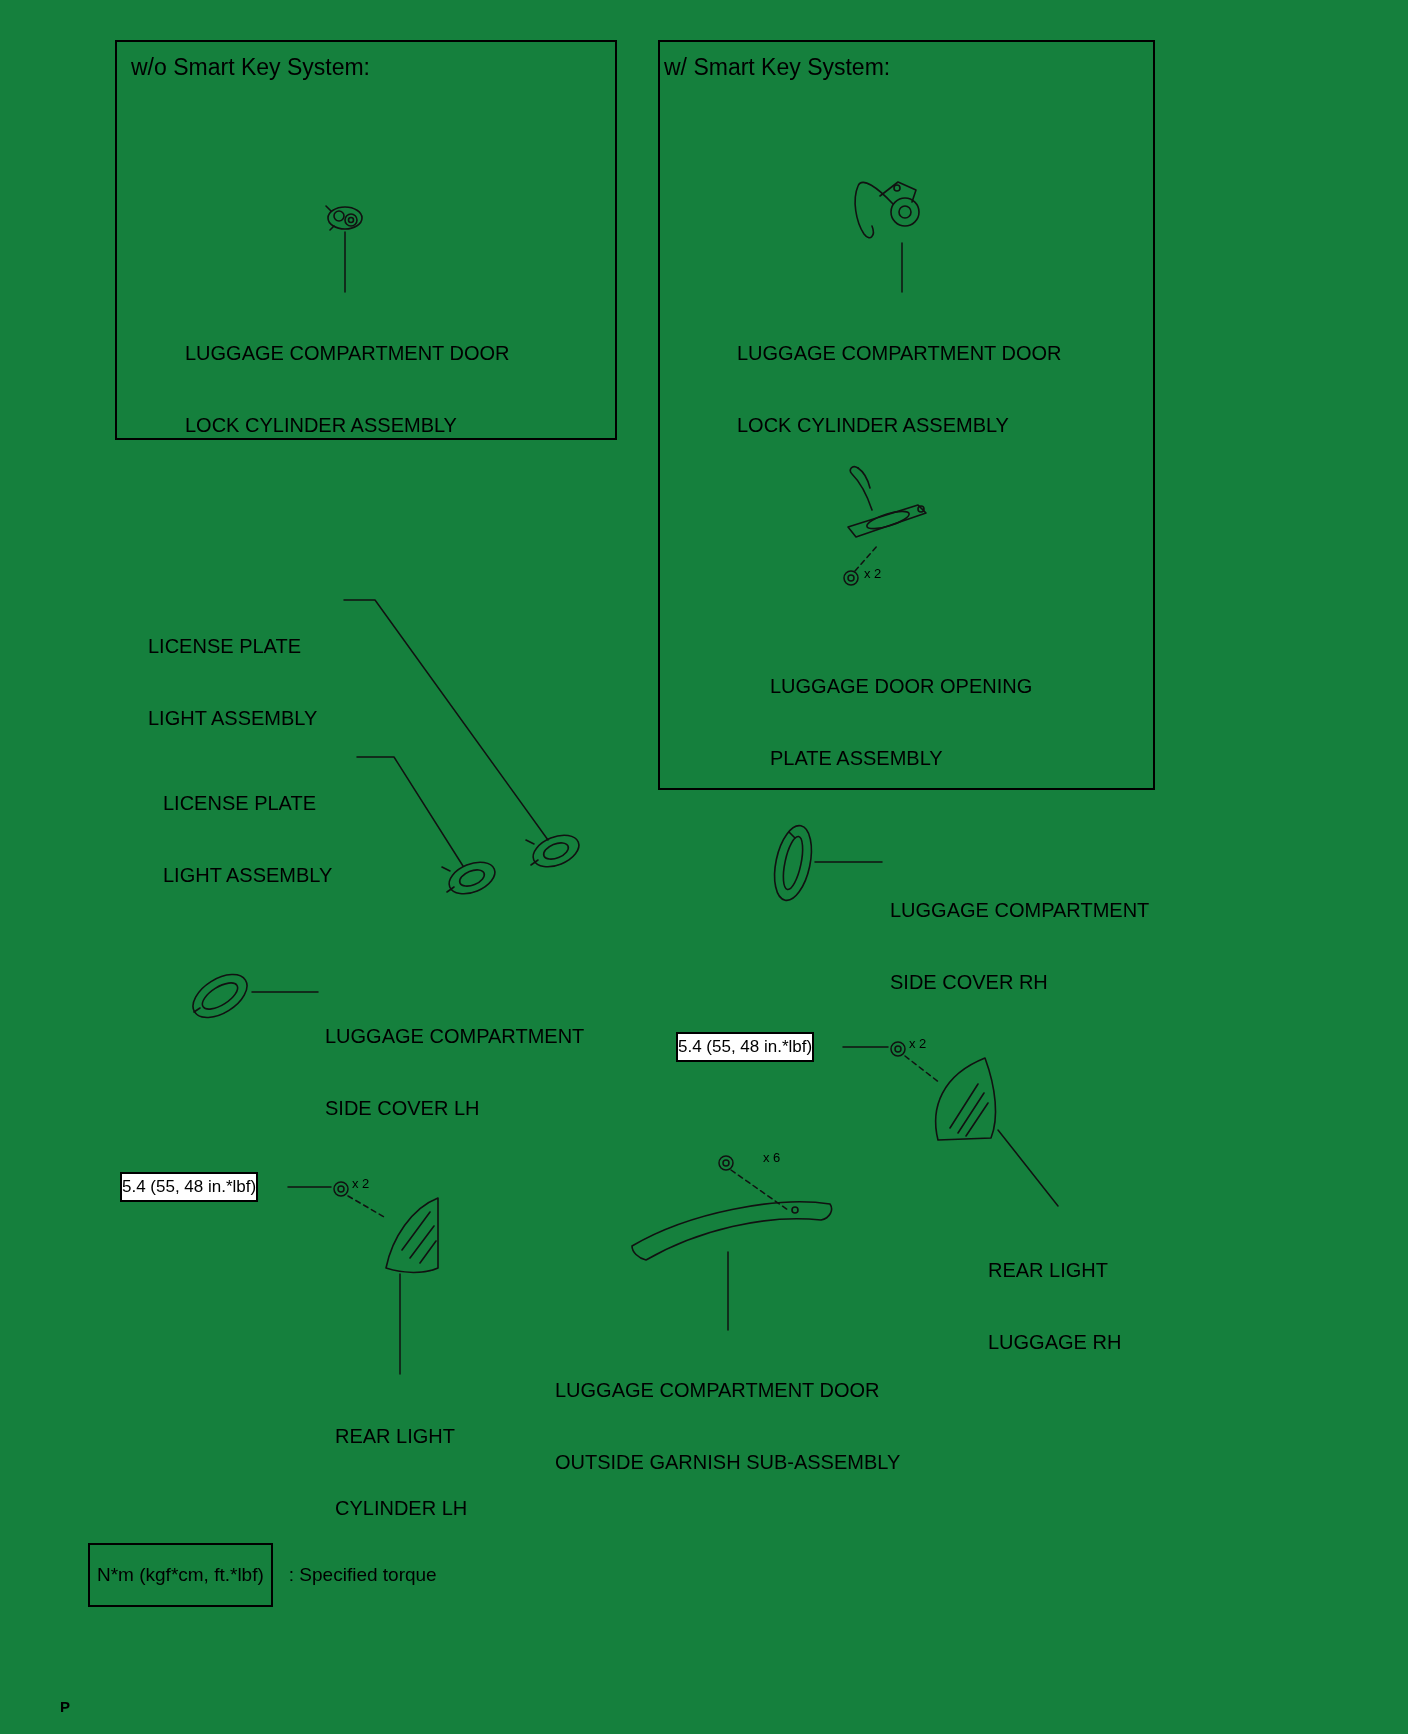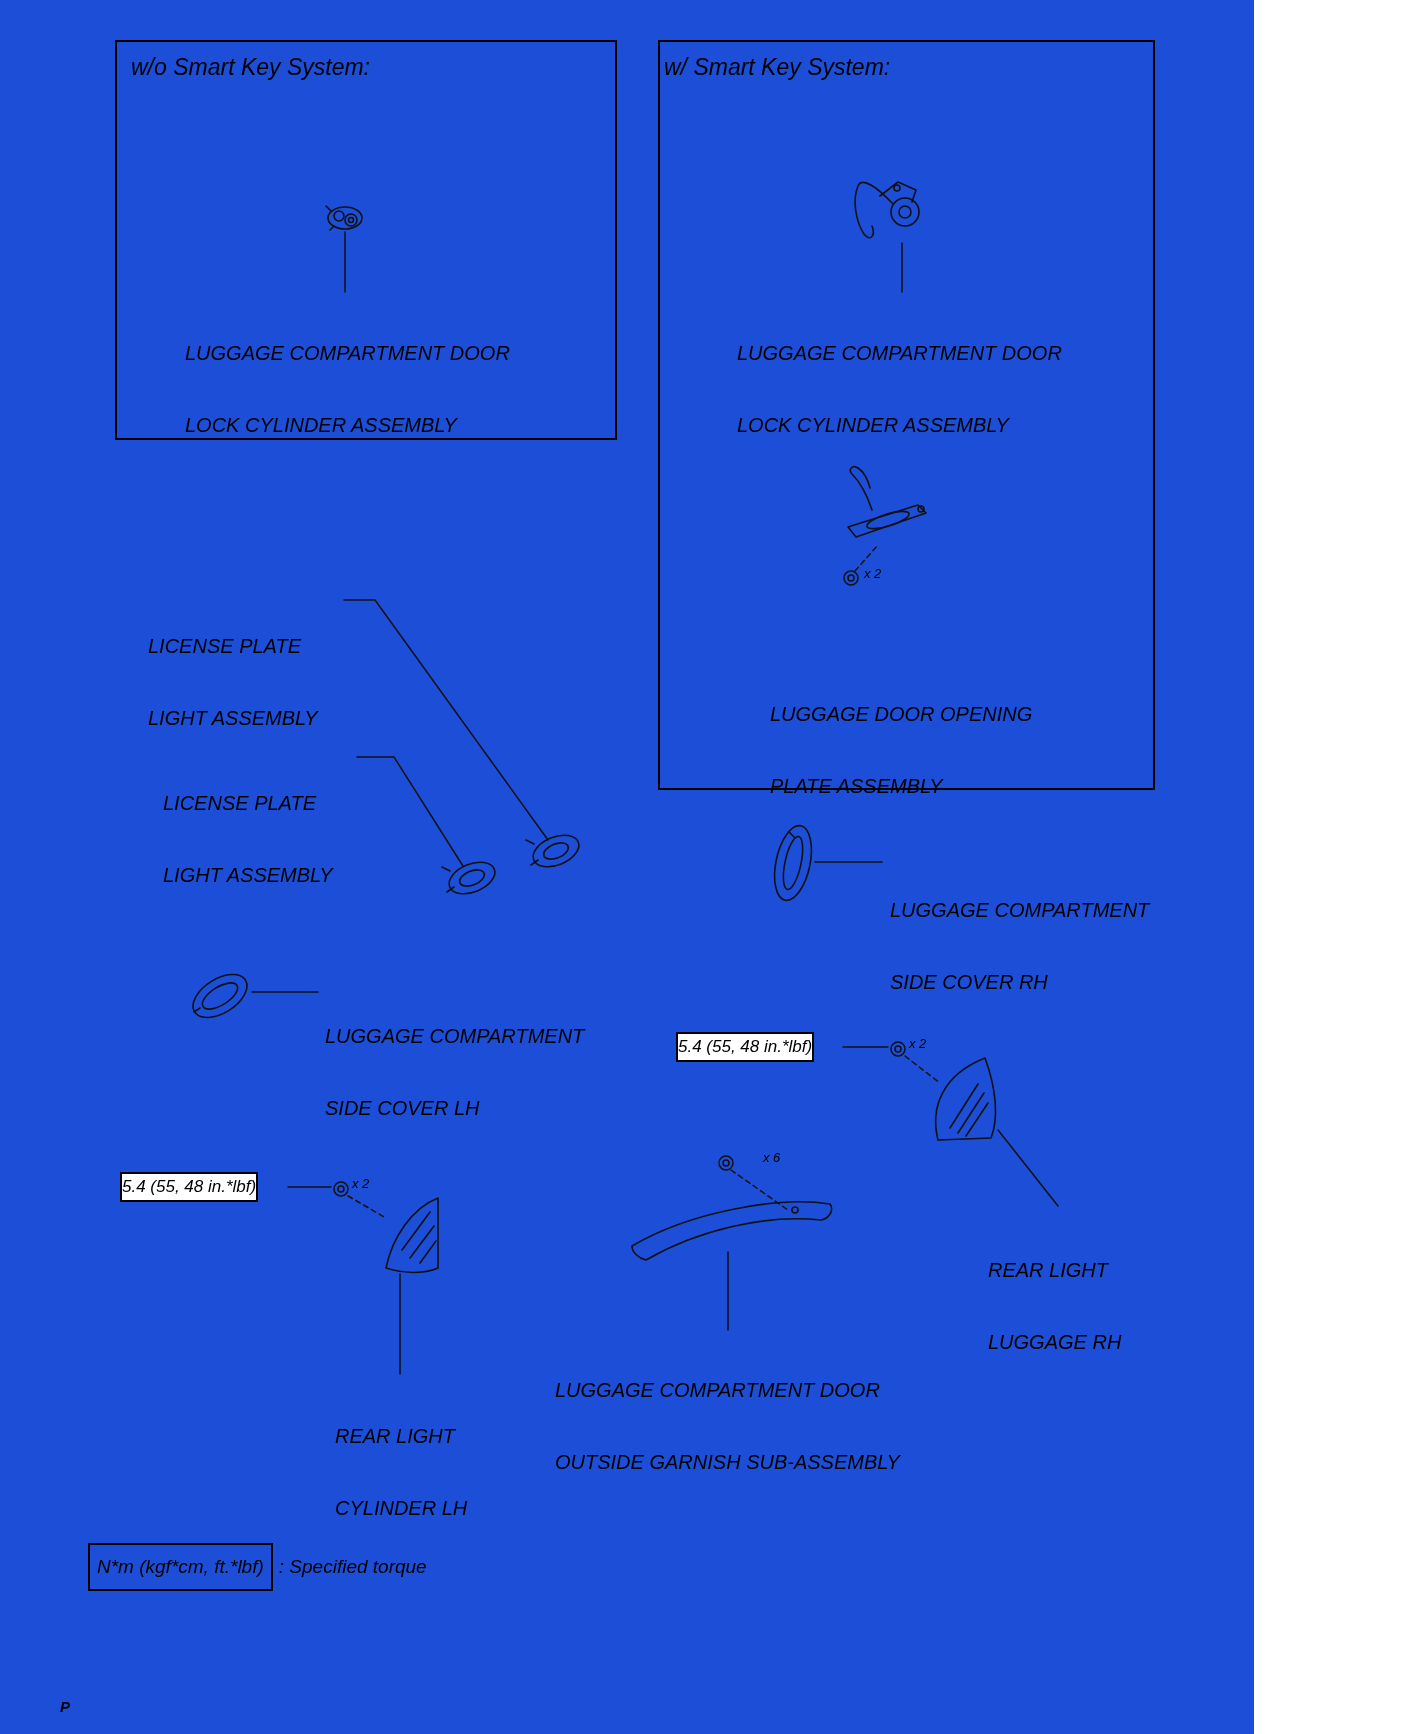--- a/index.html
+++ b/index.html
@@ -1,27 +1,27 @@
 <!DOCTYPE html>
 <html><head>
 <meta charset="utf-8">
 <style>
   * { margin:0; padding:0; box-sizing:border-box; }
   html,body { background:#ffffff; }
   body { font-family:"Liberation Sans", sans-serif; color:#000; }
-  .page { position:relative; width:1254px; height:1734px; background:#1d4ed8; overflow:hidden;font-style:italic; }
+  .page { position:relative; width:1408px; height:1734px; background:#15803d; overflow:hidden; }
   .art { position:absolute; left:0; top:0; width:1408px; height:1734px; }
   .part-box { position:absolute; border:2px solid #000; background:transparent; }
   .box-title { position:absolute; font-size:23px; font-weight:400; white-space:nowrap; }
   .label { position:absolute; font-size:20px; line-height:28px; }
   .label span { display:block; white-space:nowrap;margin-top:44px; }
   .torque-box { position:absolute; border:2px solid #000; font-size:17px; padding:3px 0; white-space:nowrap; background:#fff; }
   .count { position:absolute; font-size:13px; white-space:nowrap; }
   .footer { position:absolute; left:88px; top:1543px; display:flex; align-items:center; font-size:19px; }
-  .footer .tbox { border:2px solid #000; padding:11px 7px; margin-right:6px; white-space:nowrap; }
+  .footer .tbox { border:2px solid #000; padding:19px 7px; margin-right:16px; white-space:nowrap; }
   .page-marker { position:absolute; left:60px; top:1698px; font-size:15px; font-weight:bold; }
 </style>
 </head>
 <body>
 
 <div class="page">
 
   <svg class="art" viewBox="0 0 1408 1734" xmlns="http://www.w3.org/2000/svg" fill="none" stroke="#111" stroke-width="1.5" stroke-linecap="round" stroke-linejoin="round">
 
     <g stroke-width="1.6">
@@ -129,21 +129,21 @@
     <span>LOCK CYLINDER ASSEMBLY</span>
   </div>
 
   <div class="label" style="left:737px; top:295px;">
     <span>LUGGAGE COMPARTMENT DOOR</span>
     <span>LOCK CYLINDER ASSEMBLY</span>
   </div>
 
   <div class="count" style="left:864px; top:566px;">x 2</div>
 
-  <div class="label" style="left:770px; top:656px;">
+  <div class="label" style="left:770px; top:628px;">
     <span>LUGGAGE DOOR OPENING</span>
     <span>PLATE ASSEMBLY</span>
   </div>
 
   <div class="label" style="left:148px; top:588px;">
     <span>LICENSE PLATE</span>
     <span>LIGHT ASSEMBLY</span>
   </div>
 
   <div class="label" style="left:163px; top:745px;">

